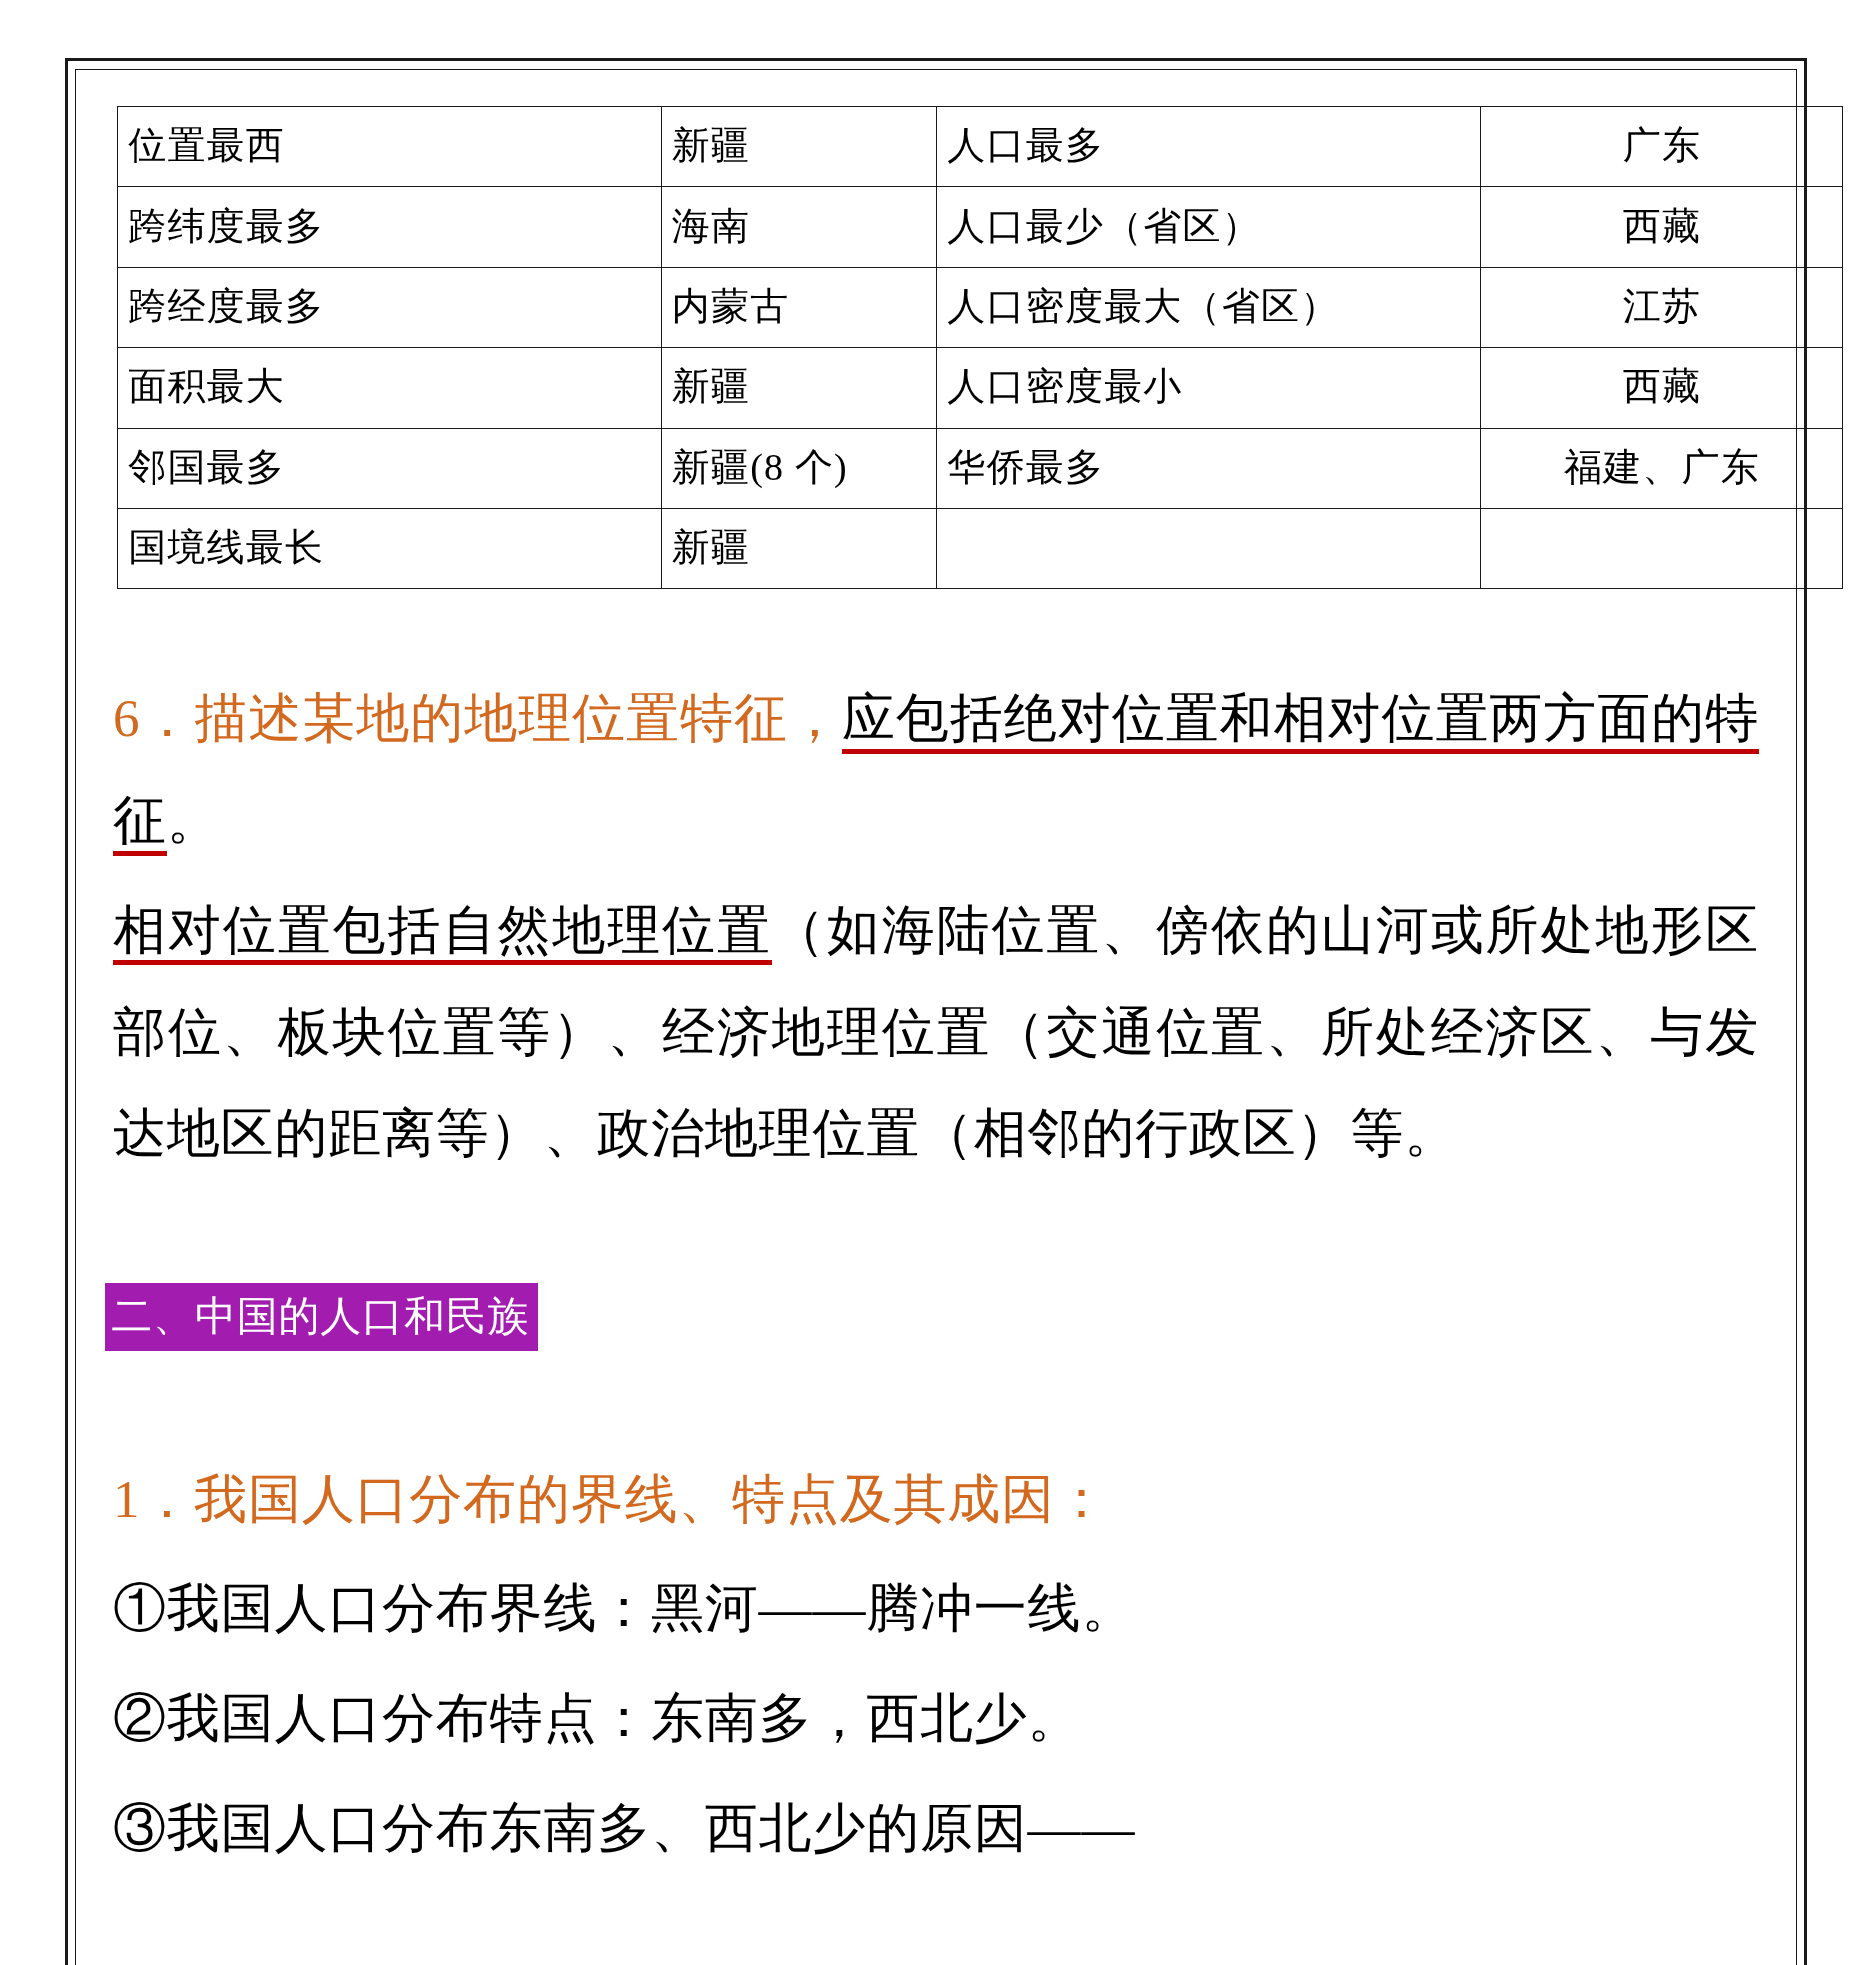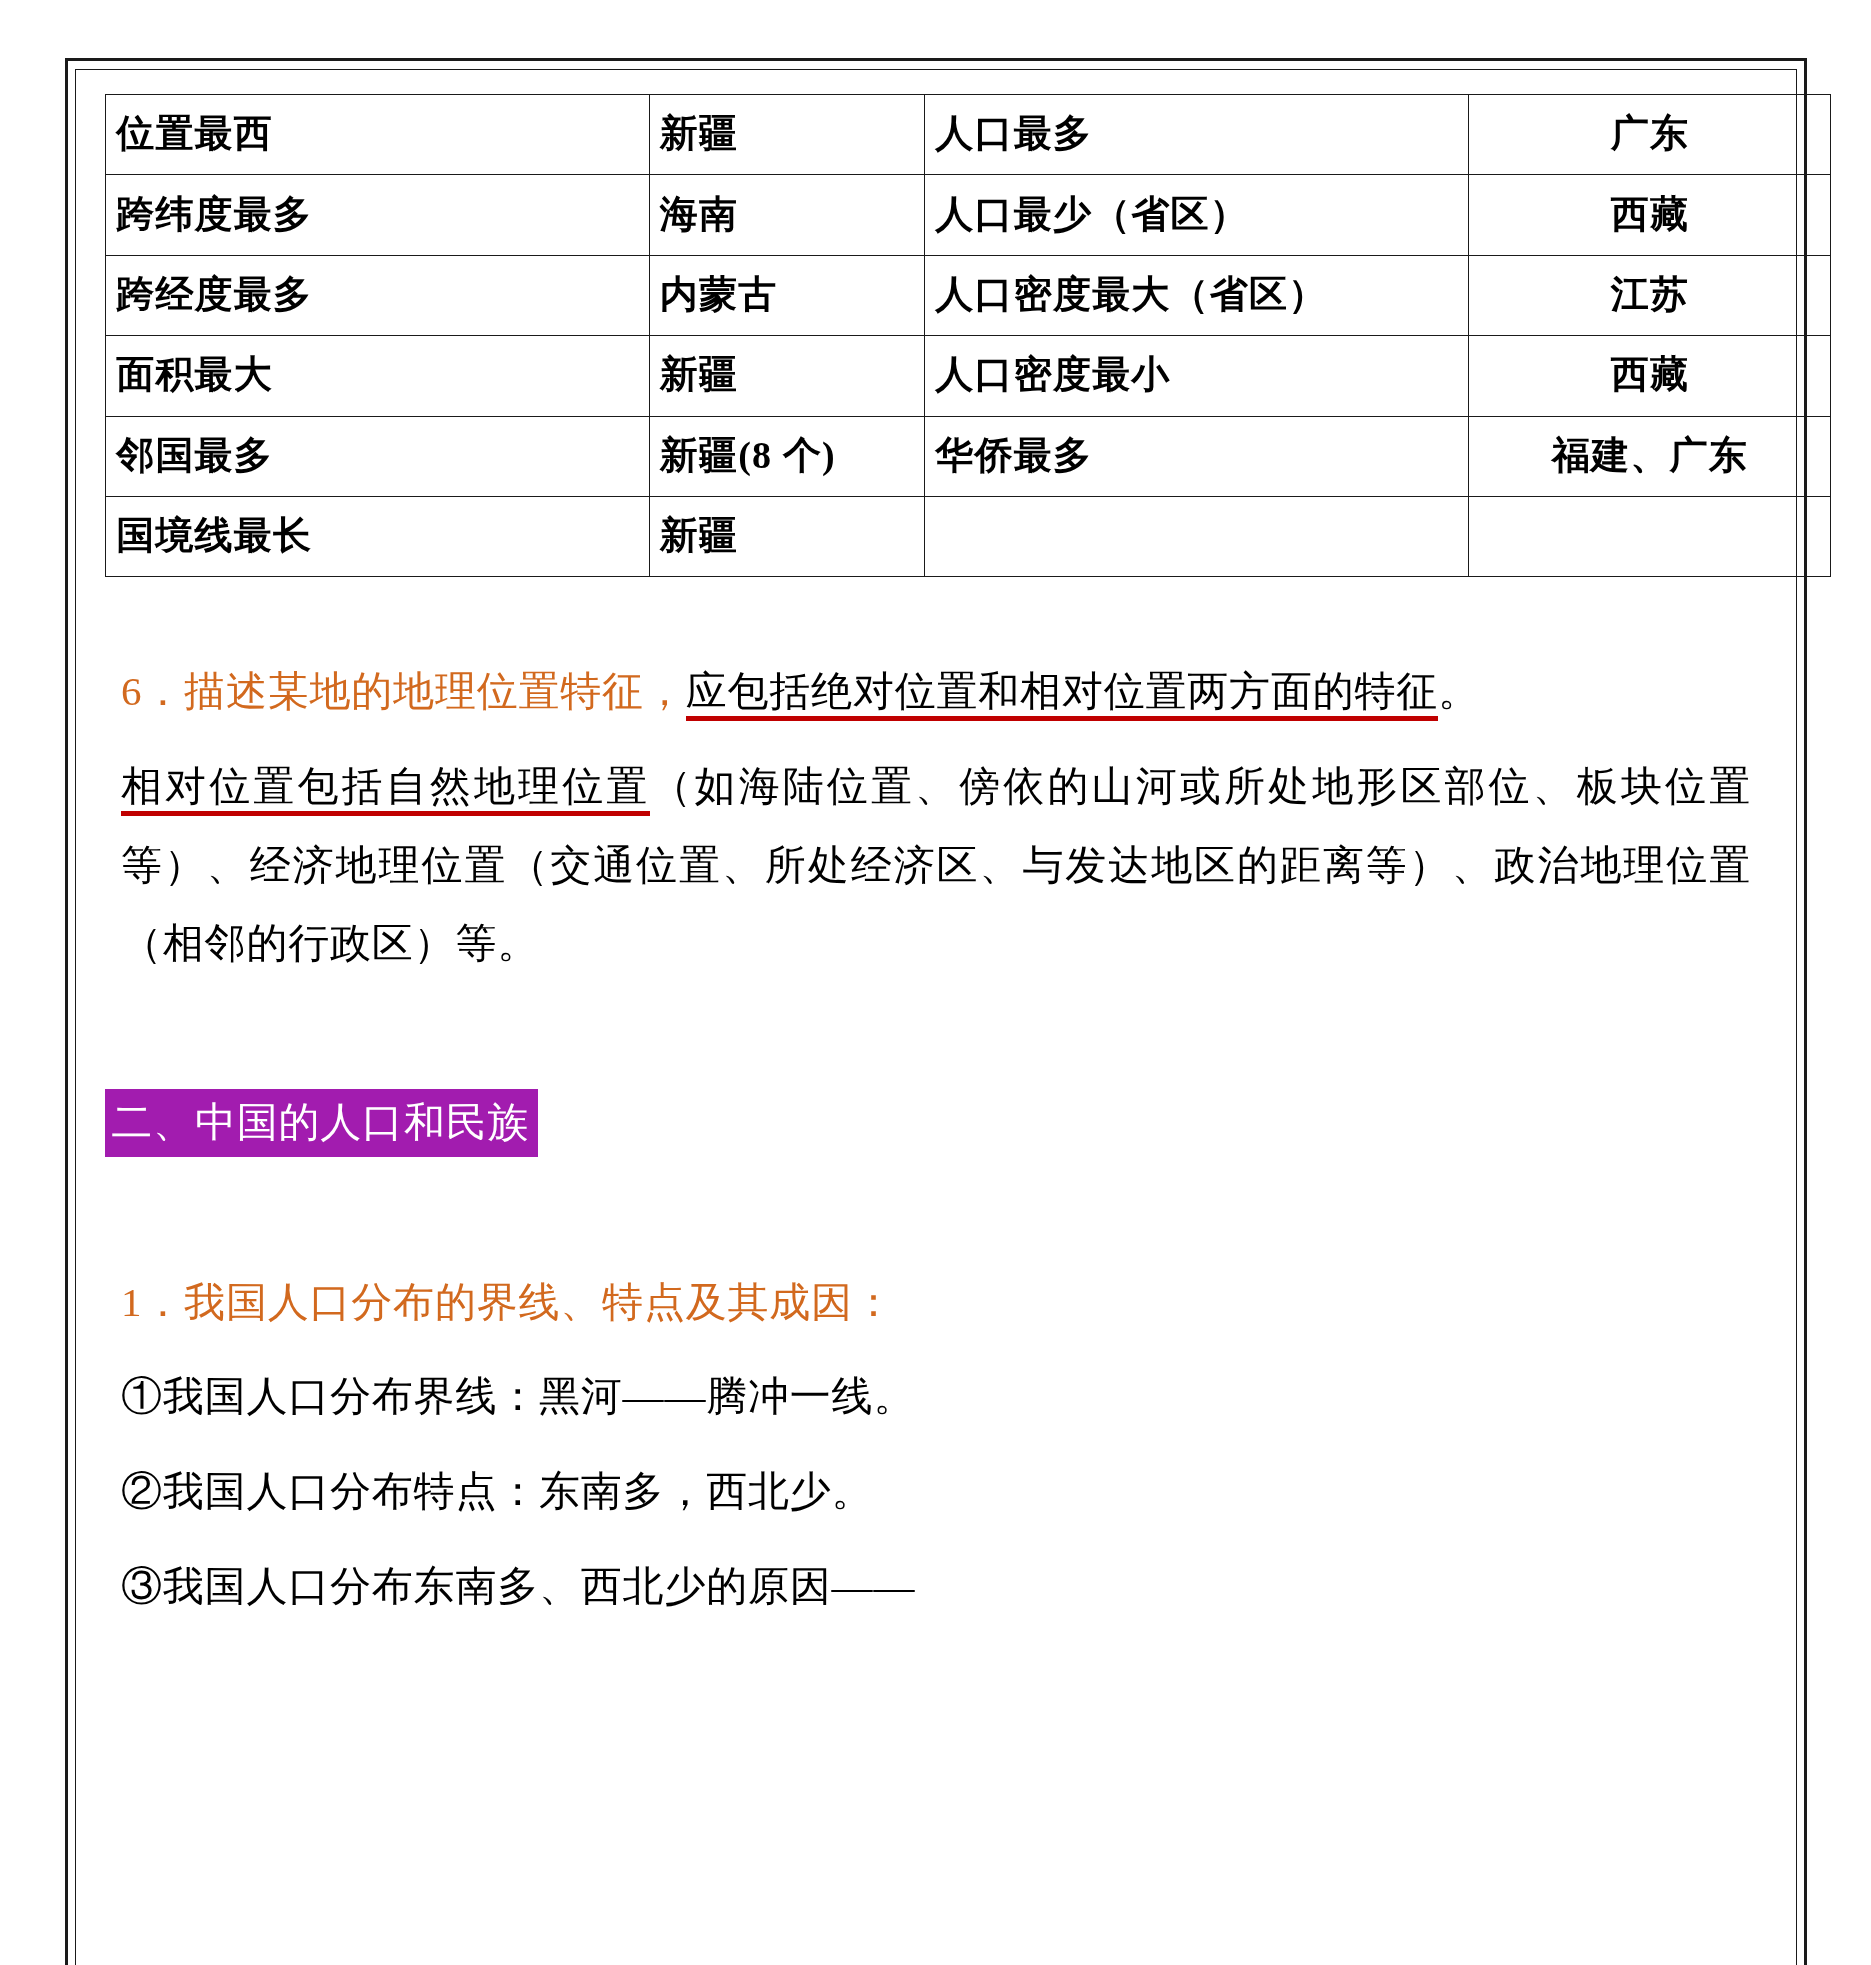--- a/index.html
+++ b/index.html
@@ -45,46 +45,45 @@
     top: 94px;
     right: 105px;
     bottom: 94px;
   }
 
   
   table.facts {
     border-collapse: collapse;
     width: 1643px;
     table-layout: fixed;
-    margin: 0;
-    font-weight: bold;
+    margin: 12px;
   }
   table.facts td {
     border: 1.6px solid #1a1a1a;
     padding: 10.2px 9.4px 10.2px 10.2px;
     font-size: 38px;
     line-height: 1.52;
     vertical-align: top;
     font-family: "Liberation Serif", "DejaVu Serif", serif;
     letter-spacing: 1.2px;
     word-break: break-all;
     height: 59px;
   }
   td.c1 { width: 523px; }
   td.c2 { width: 255px; }
   td.c3 { width: 523px; }
   td.c4 { width: 342px; text-align: center; }
   td.empty { }
 
   
   .para {
-    font-size: 41px;
+    font-size: 53px;
     line-height: 1.92;
     letter-spacing: 0.8px;
-    margin: 16px;
+    margin: 8px;
     text-align: justify;
     font-family: "Liberation Serif", "DejaVu Serif", serif;
   }
   .spacer-after-table { height: 59px; }
   .spacer-lg { height: 90px; }
 
   .orange {
     color: #D2691E;
   }
   .red-underline {

